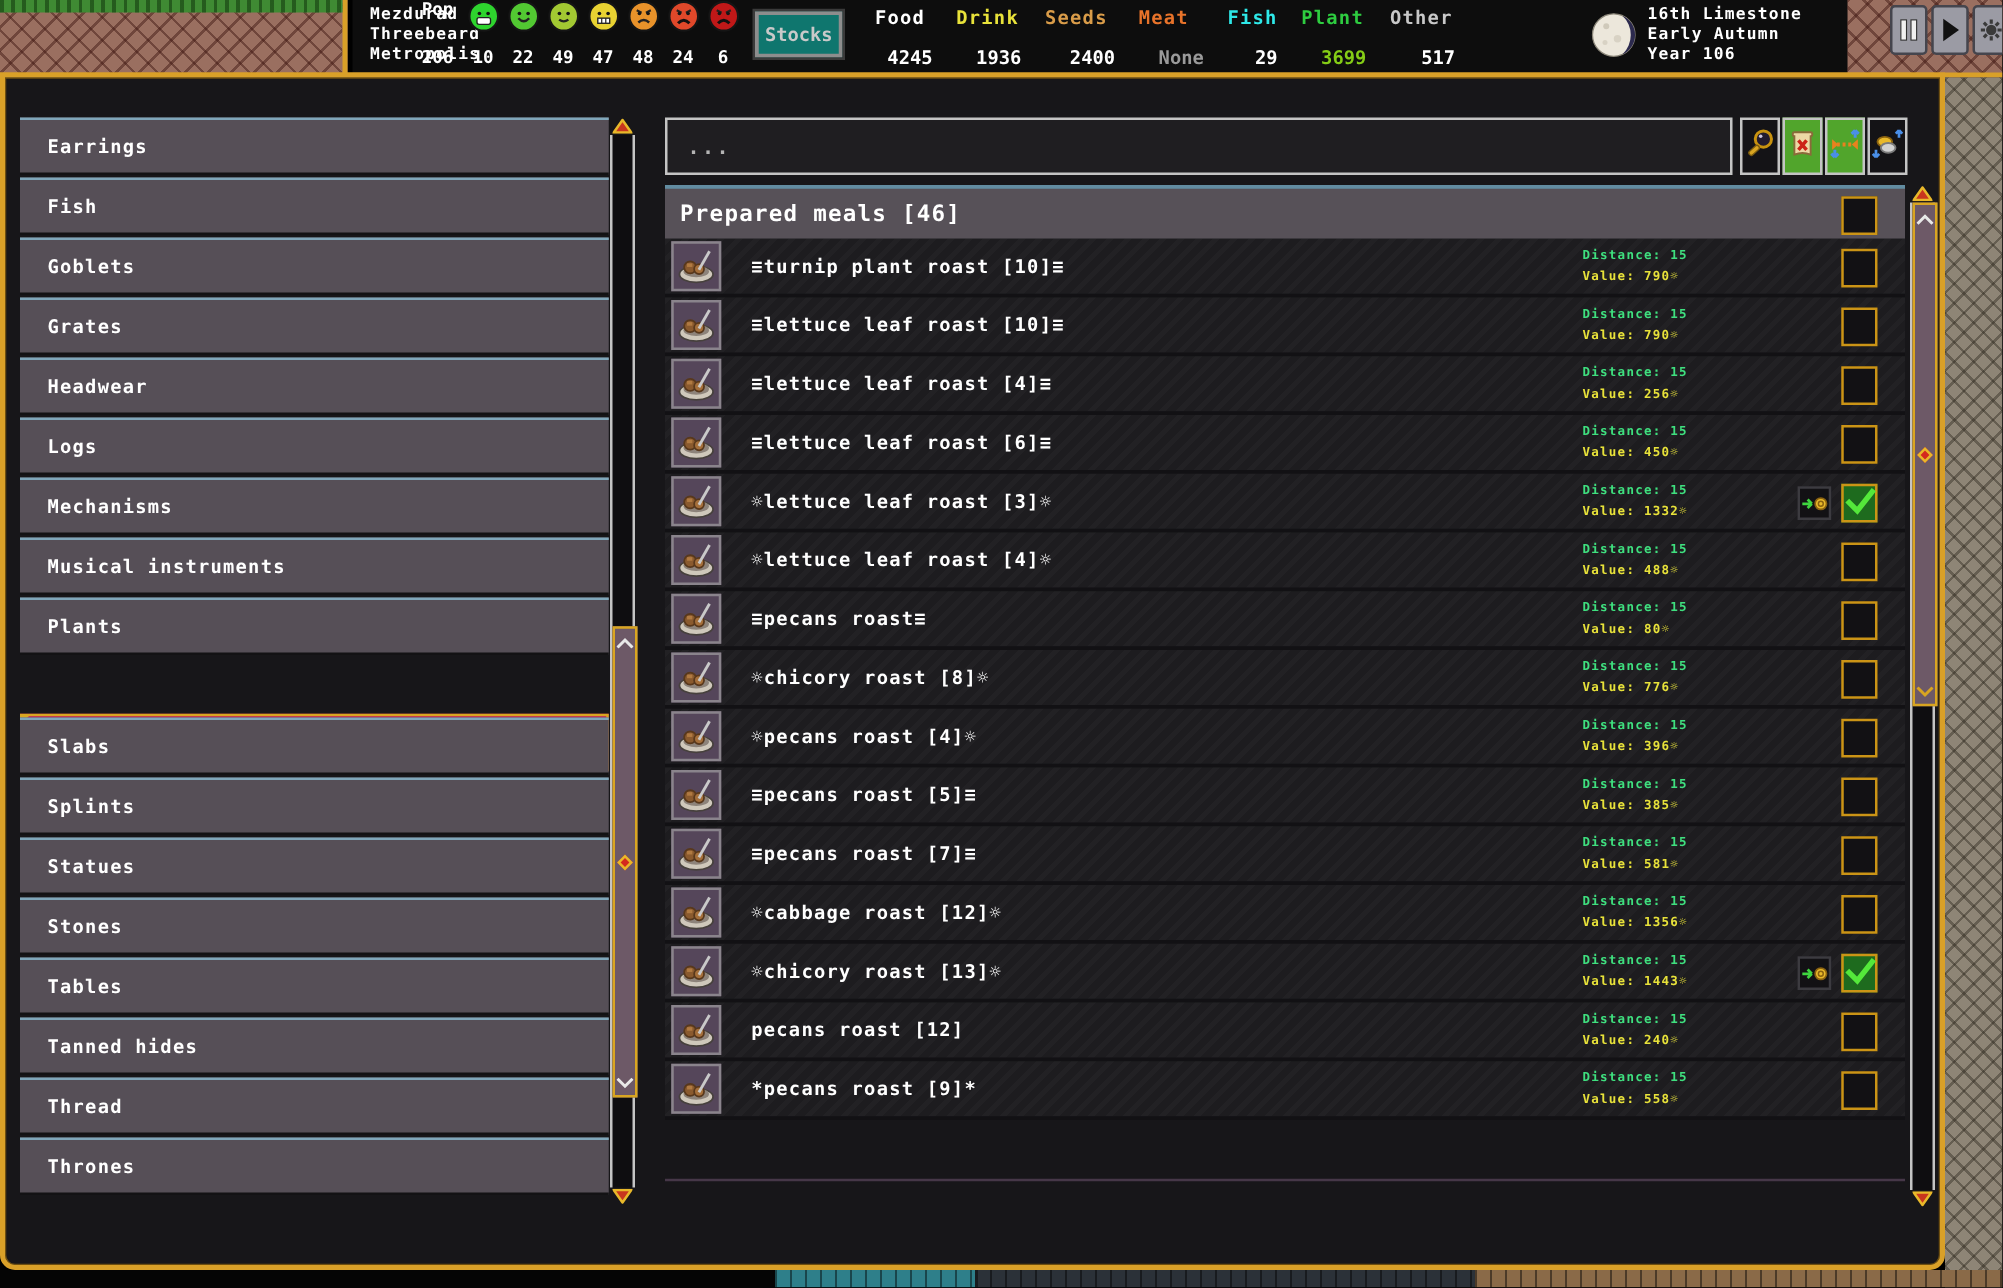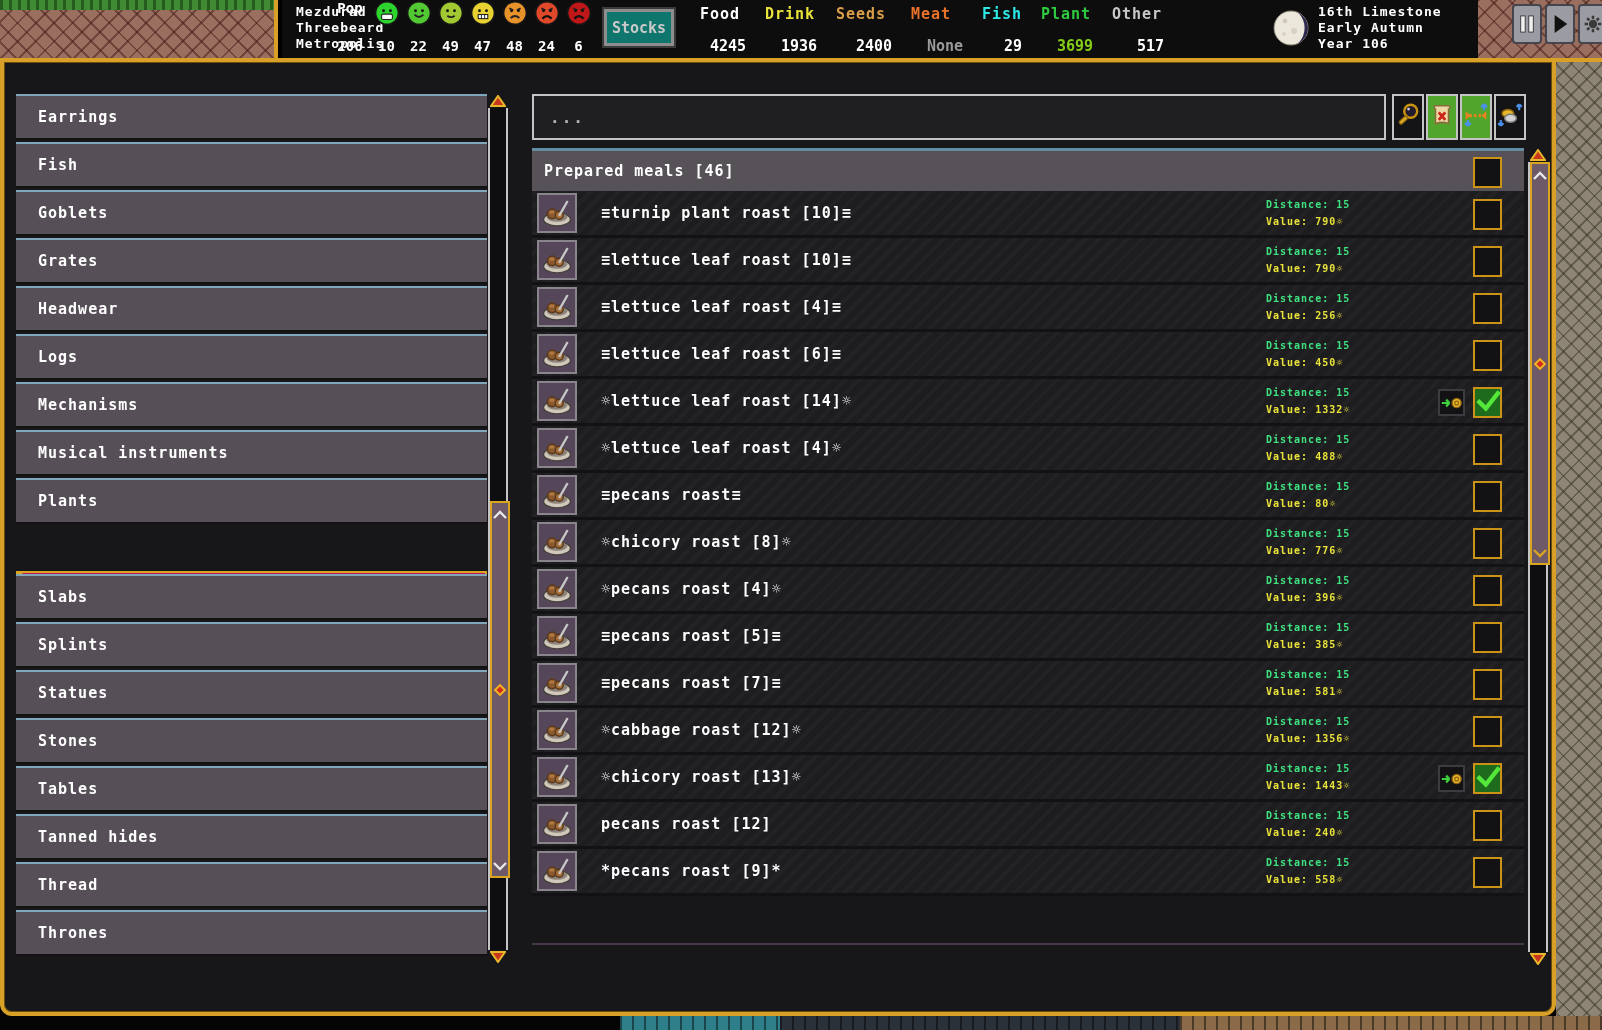--- a/index.html
+++ b/index.html
@@ -74,21 +74,21 @@
     border:2px solid #c4c4c4; color:#bfbfbf; font-family:"DejaVu Sans Mono",monospace; font-weight:bold;
     font-size:16px; padding-left:16px; letter-spacing:2px; }
   #search::placeholder { color:#b4b4b4; }
   .tool { position:absolute; top:32px; width:32px; height:46px; background:#141316; border:2px solid #c4c4c4;
     display:flex; align-items:center; justify-content:center; cursor:pointer; }
   .tool.active { background:#51a52c; }
 
   
   #item-list { position:absolute; left:528px; top:86px; width:992px; }
   .group-header { position:relative; width:100%; height:43px; background:#575158; border-top:3px solid #628ca1;
-    color:#fff; font-size:15px; letter-spacing:1px; display:flex; align-items:center; padding-left:12px; cursor:pointer; }
+    color:#fff; font-size:18px; letter-spacing:1px; display:flex; align-items:center; padding-left:12px; cursor:pointer; }
   .item-row { position:relative; width:100%; height:47px; background:#1d1c1f;
     background-image:repeating-linear-gradient(135deg, rgba(255,255,255,.022) 0 4px, transparent 4px 10px);
     border-bottom:3px solid #121114; cursor:pointer; }
   .tile { position:absolute; left:5px; top:2px; width:40px; height:40px; background:#55465a; border:2px solid #8a848c; display:flex; align-items:center; justify-content:center; }
   .iname { position:absolute; left:69px; top:50%; transform:translateY(-50%); color:#fff; font-size:15px; letter-spacing:1px; white-space:pre; }
   .stats { position:absolute; left:734px; top:5px; font-size:10px; line-height:17px; letter-spacing:1px; }
   .dist { display:block; color:#3fe07f; }
   .val  { display:block; color:#e8e23a; }
   .cb { position:absolute; left:941px; top:8px; width:29px; height:31px; background:#121114; border:2px solid #cb9416; cursor:pointer;
     display:flex; align-items:center; justify-content:center; }
@@ -466,21 +466,21 @@
           <span class="tile">
             <svg viewBox="0 0 24 24" width="34" height="34">
               <ellipse cx="12" cy="16.5" rx="9.5" ry="4.6" fill="#cfc8bb" stroke="#47413d" stroke-width="1"></ellipse>
               <ellipse cx="12" cy="15" rx="7.2" ry="3.2" fill="#8d837a"></ellipse>
               <circle cx="8.6" cy="12.6" r="3.4" fill="#8a5a2e" stroke="#58381c"></circle>
               <circle cx="13.6" cy="13.6" r="2.8" fill="#a56f3a" stroke="#58381c"></circle>
               <rect x="6.8" y="10.4" width="3" height="2" fill="#b07a42"></rect>
               <line x1="13.5" y1="14" x2="19.5" y2="3.5" stroke="#c9c9c9" stroke-width="1.6"></line>
             </svg>
           </span>
-          <span class="iname">☼lettuce leaf roast [14]☼</span>
+          <span class="iname">☼lettuce leaf roast [3]☼</span>
           <span class="stats">
             <span class="dist">Distance: 15</span>
             <span class="val">Value: 1332☼</span>
           </span>
           <span class="trade">
             <svg viewBox="0 0 26 24" width="22" height="22">
               <path d="M1 12h9m0 0l-4-4m4 4l-4 4" stroke="#3fd43f" stroke-width="2.6" fill="none"></path>
               <circle cx="18.5" cy="12" r="5.4" fill="#e8b82a" stroke="#8a6210" stroke-width="1.6"></circle>
               <circle cx="18.5" cy="12" r="2.3" fill="none" stroke="#8a6210" stroke-width="1.4"></circle>
             </svg>

